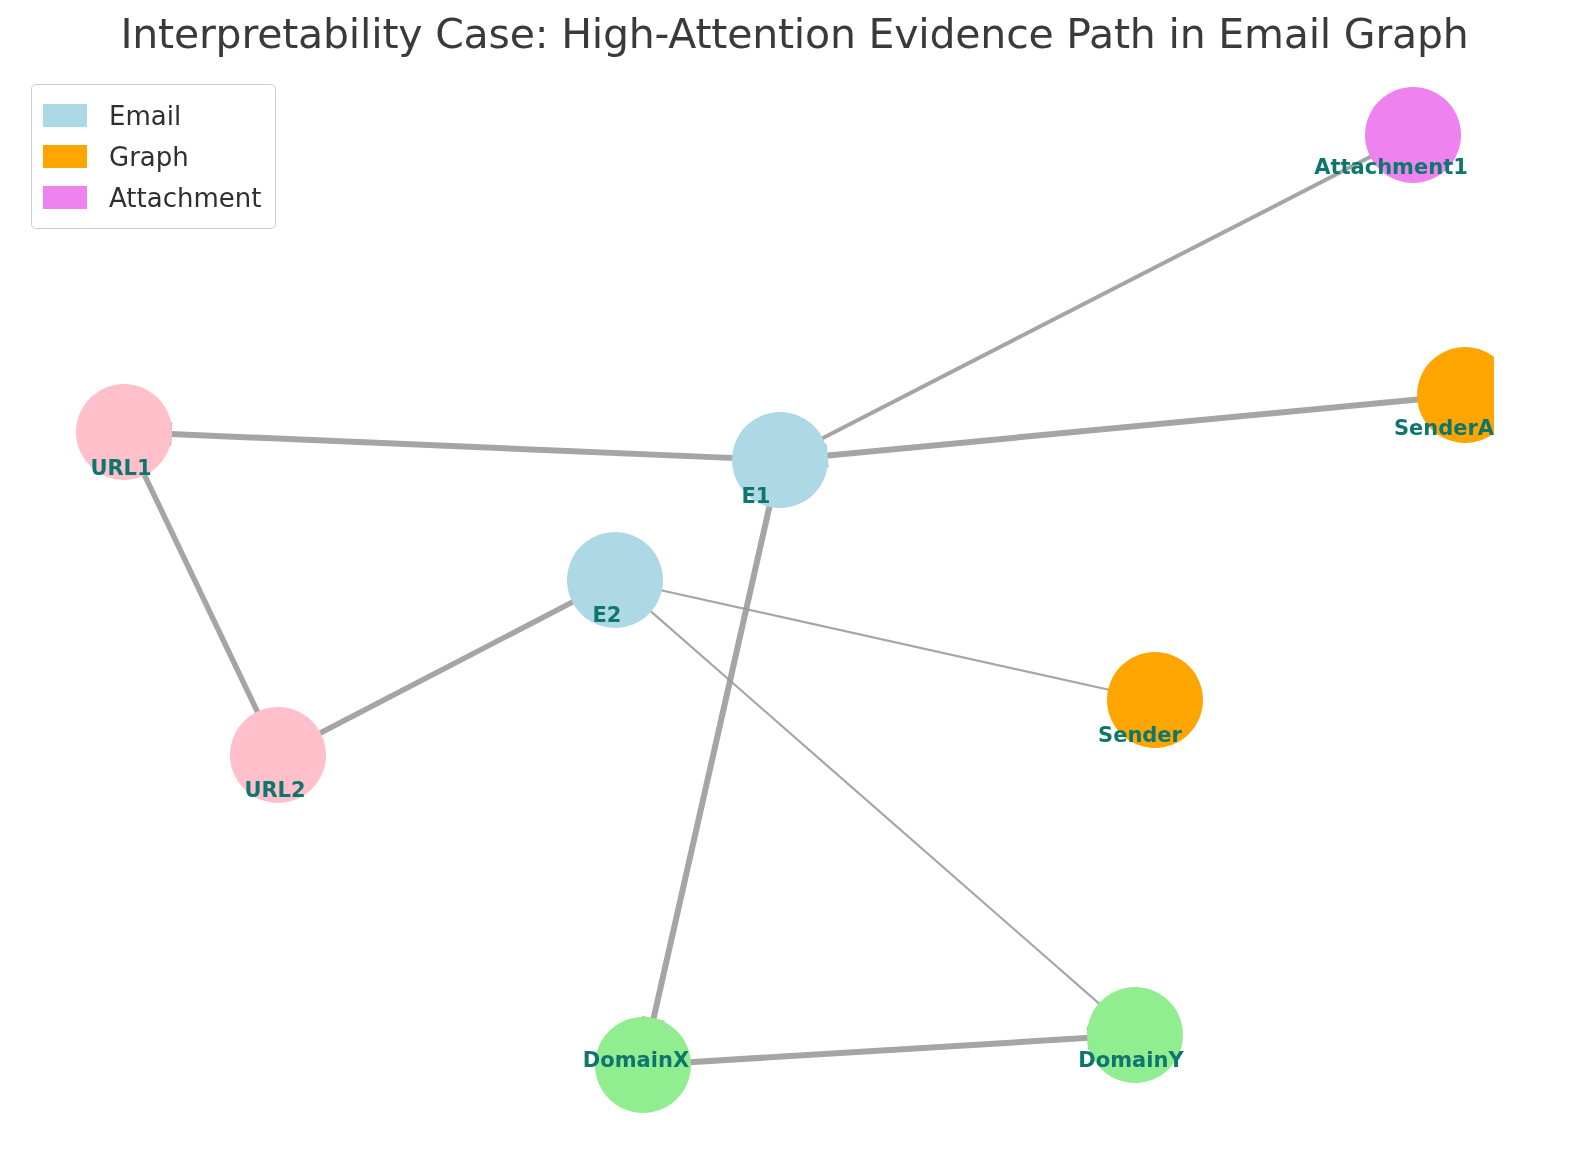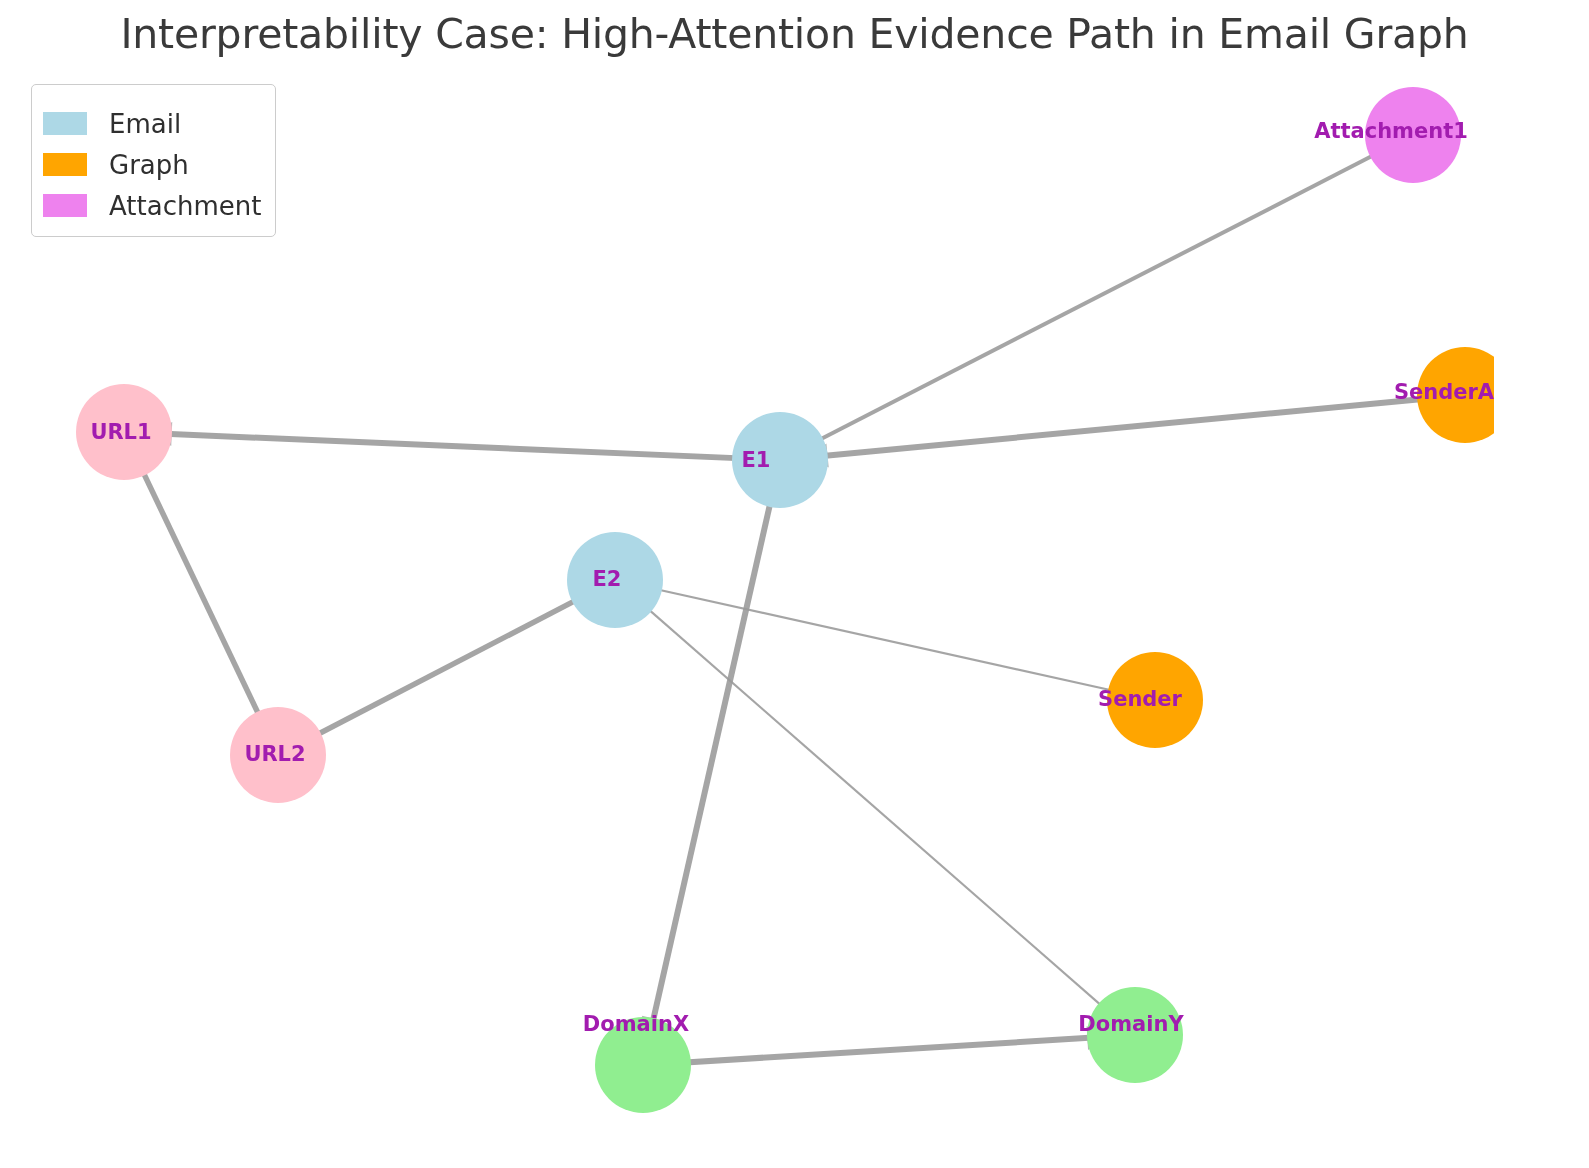--- a/index.html
+++ b/index.html
@@ -35,33 +35,34 @@
     left: 0;
     top: 0;
     width: 1589px;
     height: 1168px;
   }
   .node-label {
     position: absolute;
     font-family: "DejaVu Sans", sans-serif;
     font-size: 21px;
     font-weight: bold;
-    color: #a21caf;
+    color: #0f766e;
     white-space: nowrap;
     transform: translate(-50%, -50%);
     pointer-events: none;
+    margin-top: 36px;
   }
   #legend-box {
     position: absolute;
     left: 31px;
     top: 84px;
     background: #ffffff;
     border: 1.2px solid #cccccc;
     border-radius: 5px;
-    padding: 18px 14px 10px 11px;
+    padding: 10px 14px 10px 11px;
     box-sizing: border-box;
   }
   .legend-row {
     display: flex;
     align-items: center;
     height: 41px;
   }
   .legend-swatch {
     width: 44px;
     height: 23px;

